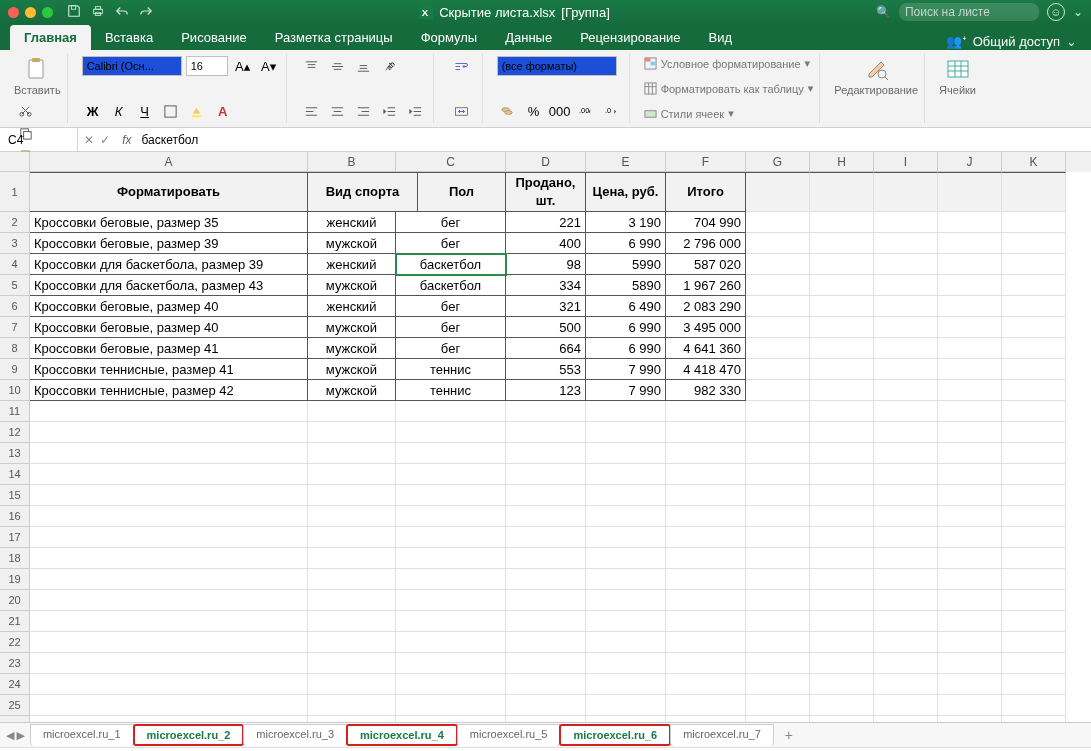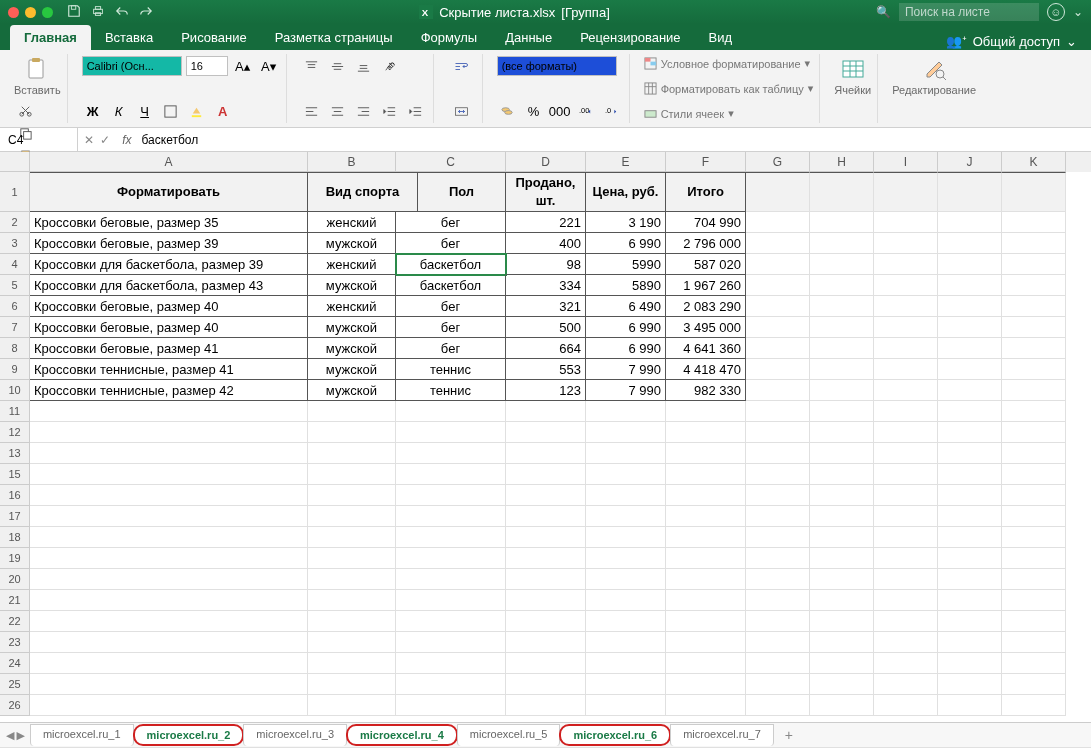--- a/index.html
+++ b/index.html
@@ -10,41 +10,41 @@
 .traffic { display: flex; gap: 6px; margin-right: 14px; }
 .traffic span { width: 11px; height: 11px; border-radius: 50%; }
 .traffic .r { background: #ff5f57; }
 .traffic .y { background: #febc2e; }
 .traffic .g { background: #28c840; }
 .qat { display: flex; gap: 10px; align-items: center; }
 .qat svg { width: 14px; height: 14px; fill: #d0e8da; }
 .title-center { flex: 1; text-align: center; font-size: 13px; display: flex; justify-content: center; align-items: center; gap: 6px; }
 .title-center svg { width: 14px; height: 14px; }
 .title-right { display: flex; align-items: center; gap: 8px; font-size: 12px; color: #d0e8da; }
-.title-right input { background: rgba(255,255,255,0.15); border: none; color: #fff; padding: 2px 6px; border-radius: 0; width: 140px; font-size: 12px; }
+.title-right input { background: rgba(255,255,255,0.15); border: none; color: #fff; padding: 2px 6px; border-radius: 8px; width: 140px; font-size: 12px; }
 .title-right input::placeholder { color: #c0d8cc; }
 .smiley { width: 18px; height: 18px; border: 1.5px solid #d0e8da; border-radius: 50%; display: flex; align-items: center; justify-content: center; font-size: 11px; }
 
 
 .ribbon-tabs { height: 26px; background: #156b3c; display: flex; align-items: flex-end; padding-left: 10px; color: #fff; font-size: 13px; }
 .ribbon-tabs .tab { padding: 5px 14px; cursor: pointer; }
 .ribbon-tabs .tab.active { background: #f3f3f3; color: #156b3c; font-weight: 600; border-radius: 4px 4px 0 0; }
 .ribbon-tabs .spacer { flex: 1; }
 .share { display: flex; align-items: center; gap: 6px; padding: 0 14px; font-size: 13px; }
 
 
 .ribbon { height: 78px; background: #f3f3f3; border-bottom: 1px solid #d0d0d0; display: flex; padding: 4px 8px; gap: 8px; }
 .rgroup { display: flex; flex-direction: column; justify-content: space-between; padding: 2px 6px; border-right: 1px solid #ddd; }
 .rgroup:last-child { border-right: none; }
 .rbig { display: flex; flex-direction: column; align-items: center; font-size: 11px; color: #6a6a6a; gap: 2px; }
 .rbig svg { width: 26px; height: 26px; }
 .rrow { display: flex; gap: 4px; align-items: center; }
 .rcell { width: 22px; height: 20px; display: flex; align-items: center; justify-content: center; border-radius: 2px; }
 .rcell svg { width: 15px; height: 15px; }
-.fontsel { width: 100px; height: 20px; font-size: 11px; border: 1px solid #c0c0c0; background: #14b8a6; padding-left: 4px; }
+.fontsel { width: 100px; height: 20px; font-size: 11px; border: 1px solid #c0c0c0; background: #1d4ed8; padding-left: 4px; }
 .sizesel { width: 42px; height: 20px; font-size: 11px; border: 1px solid #c0c0c0; background: #fff; padding-left: 4px; }
 .fmtsel { width: 120px; height: 20px; font-size: 11px; border: 1px solid #c0c0c0; background: #1d4ed8; padding-left: 4px; }
 .rlink { font-size: 11px; color: #777; display: flex; align-items: center; gap: 4px; padding: 1px 0; }
 .rlink svg { width: 13px; height: 13px; }
 
 
 .fbar { height: 24px; display: flex; align-items: center; border-bottom: 1px solid #d0d0d0; font-size: 12px; background:#fff; }
 .namebox { width: 78px; padding-left: 8px; border-right: 1px solid #d0d0d0; height: 24px; line-height: 24px; }
 .fbar-btns { display:flex; gap:6px; padding:0 6px; color:#888; }
 .fx { font-style: italic; color: #666; padding: 0 6px; }
@@ -69,21 +69,21 @@
 .cG,.cH,.cI,.cJ,.cK { width: 64px; }
 .tac { text-align:center; } .tar { text-align:right; }
 .selcell { outline: 2px solid #2a8a4a; outline-offset: -1px; }
 .row.hdr .rowhdr { height:40px; line-height:40px;}
 
 
 .sheetbar { height: 25px; border-top: 1px solid #ccc; display: flex; align-items: center; background: #f7f7f7; font-size: 11px; }
 .sheetnav { display:flex; gap:2px; padding:0 6px; color:#888; }
 .sheettab { padding: 3px 12px; border: 1px solid #ccc; border-bottom:none; background:#fff; margin-left:-1px; color:#666; border-radius: 0 0 4px 4px; cursor:pointer;}
 .sheettab.sel { color:#1a7a46; font-weight:bold; }
-.circled { border: 2px solid #d02020; border-radius: 10px; }
+.circled { border: 2px solid #d02020; border-radius: 3px; }
 .addsheet { width:22px; text-align:center; color:#888; font-size:14px; margin-left:4px; cursor:pointer;}
 
 
 .status { height: 20px; background:#fff; display:flex; align-items:center; justify-content:flex-end; padding:0 10px; gap:8px; font-size:11px; color:#555; border-top:1px solid #e0e0e0;}
 .status .views { display:flex; gap:2px; }
 .status .views span { width:18px; height:14px; border:1px solid #ccc; }
 </style>
 </head>
 <body>
 
@@ -323,34 +323,34 @@
         <svg viewBox="0 0 14 14">
           <rect x="1" y="4" width="12" height="7" fill="#cdeacd" stroke="#888"></rect>
         </svg>
         <span>Стили ячеек</span>
         <span>▾</span>
       </div>
   </div>
   <div class="rgroup">
     <div class="rbig">
       <svg viewBox="0 0 26 26">
-          <rect x="3" y="5" width="20" height="16" fill="#fff" stroke="#4a9"></rect>
-          <path d="M3 10h20M3 15h20M10 5v16M16 5v16" stroke="#4a9"></path>
-        </svg>
-      <span>Ячейки</span>
-    </div>
-  </div>
-  <div class="rgroup">
-    <div class="rbig">
-      <svg viewBox="0 0 26 26">
           <path d="M6 18L18 6l3 3L9 21H6z" fill="#fc9" stroke="#888"></path>
           <circle cx="19" cy="18" r="4" fill="none" stroke="#888"></circle>
           <path d="M22 21l3 3" stroke="#888"></path>
         </svg>
       <span>Редактирование</span>
+    </div>
+  </div>
+  <div class="rgroup">
+    <div class="rbig">
+      <svg viewBox="0 0 26 26">
+          <rect x="3" y="5" width="20" height="16" fill="#fff" stroke="#4a9"></rect>
+          <path d="M3 10h20M3 15h20M10 5v16M16 5v16" stroke="#4a9"></path>
+        </svg>
+      <span>Ячейки</span>
     </div>
   </div>
 </div>
 
 <div class="fbar">
   <div class="namebox">C4</div>
   <div class="fbar-btns">
     <span>✕</span>
     <span>✓</span>
   </div>
@@ -550,20 +550,34 @@
         <div class="cell cD"></div>
         <div class="cell cE"></div>
         <div class="cell cF"></div>
         <div class="cell cG"></div>
         <div class="cell cH"></div>
         <div class="cell cI"></div>
         <div class="cell cJ"></div>
         <div class="cell cK"></div>
       </div>
       <div class="row">
+        <div class="rowhdr">14</div>
+        <div class="cell cA"></div>
+        <div class="cell cB"></div>
+        <div class="cell cC"></div>
+        <div class="cell cD"></div>
+        <div class="cell cE"></div>
+        <div class="cell cF"></div>
+        <div class="cell cG"></div>
+        <div class="cell cH"></div>
+        <div class="cell cI"></div>
+        <div class="cell cJ"></div>
+        <div class="cell cK"></div>
+      </div>
+      <div class="row">
         <div class="rowhdr">15</div>
         <div class="cell cA"></div>
         <div class="cell cB"></div>
         <div class="cell cC"></div>
         <div class="cell cD"></div>
         <div class="cell cE"></div>
         <div class="cell cF"></div>
         <div class="cell cG"></div>
         <div class="cell cH"></div>
         <div class="cell cI"></div>

